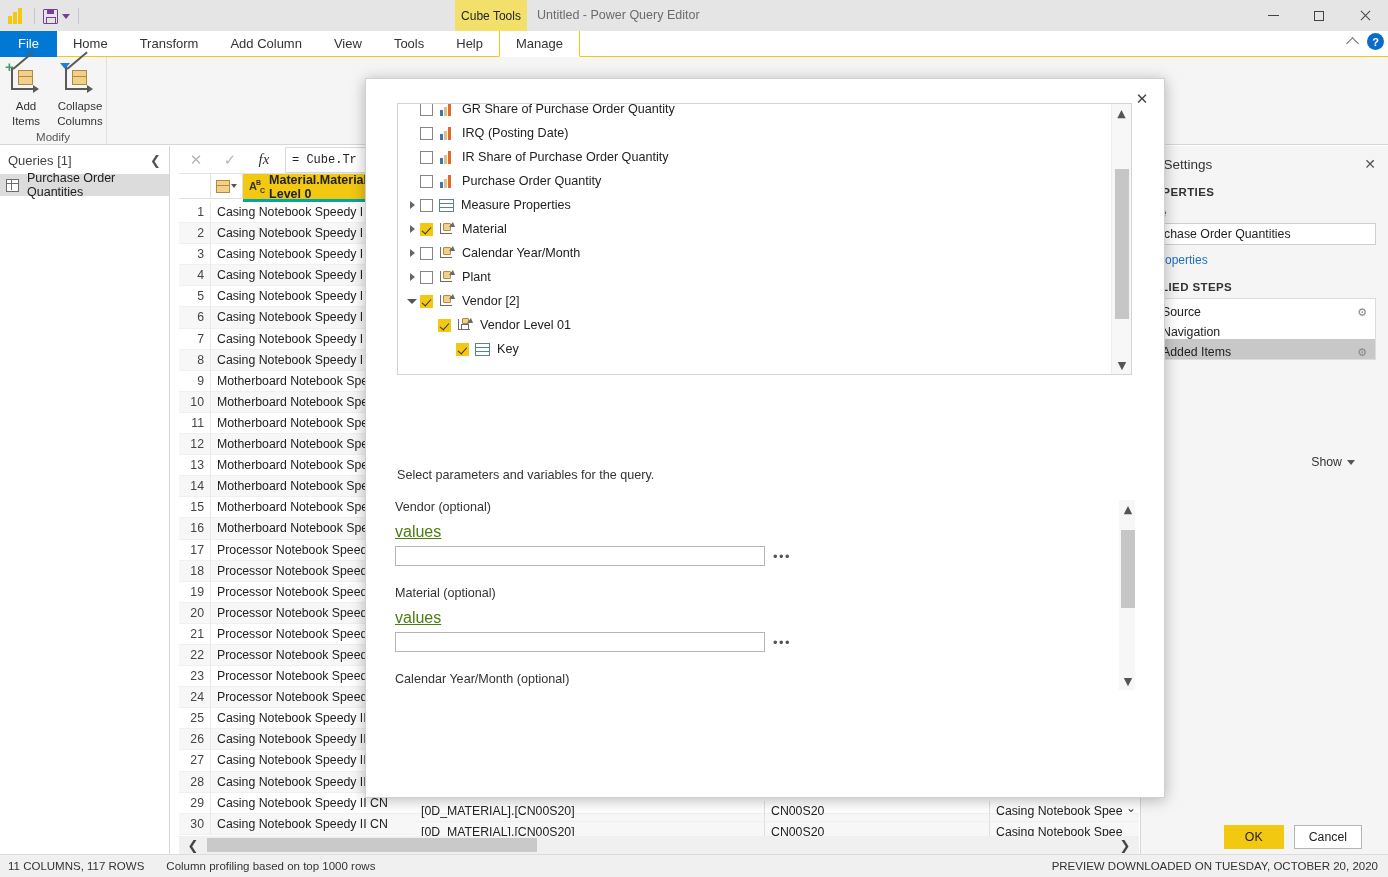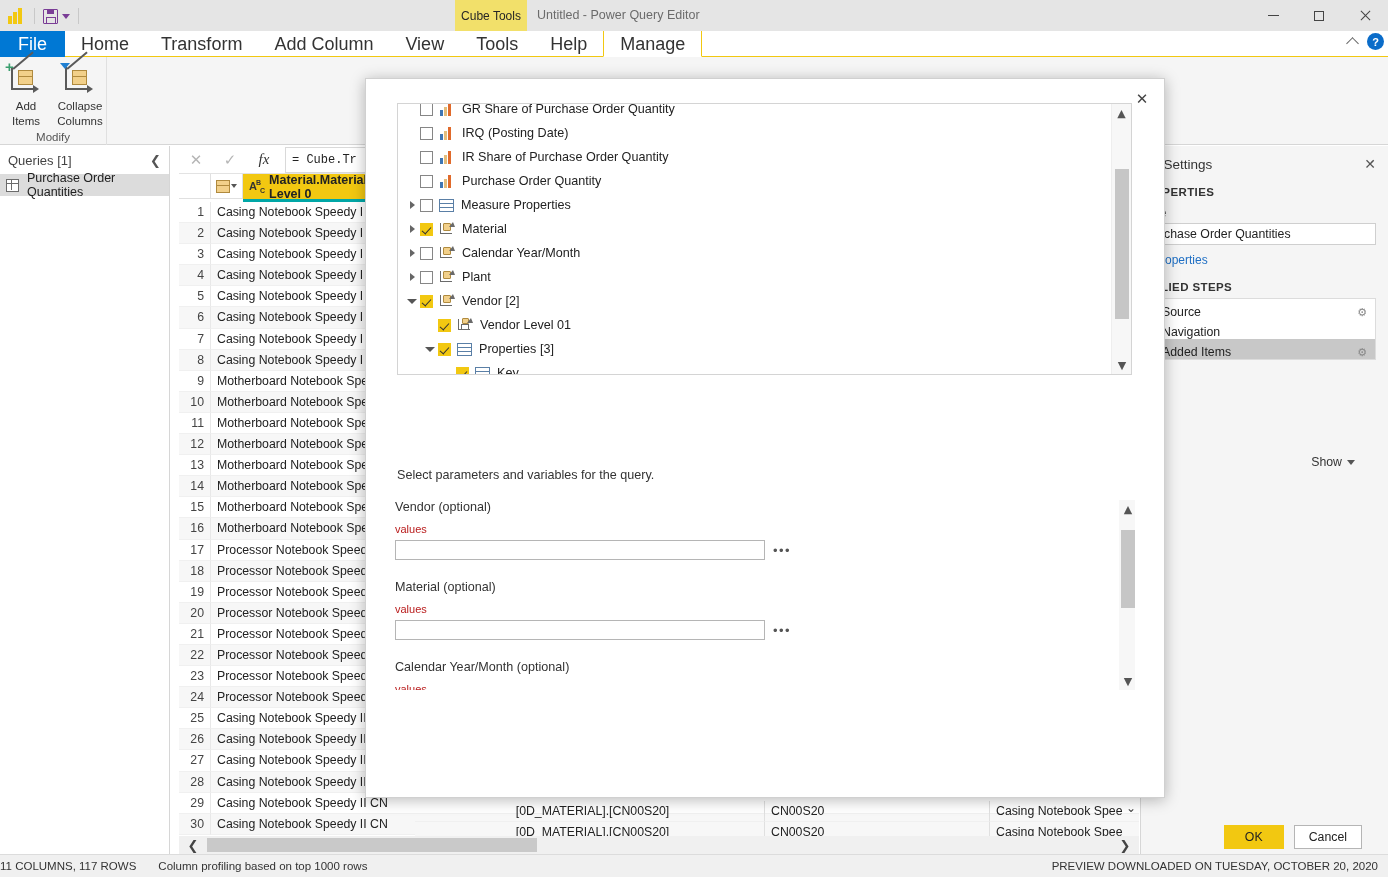--- a/index.html
+++ b/index.html
@@ -50,21 +50,21 @@
   .wbtn .cls:before { transform:rotate(45deg); }
   .wbtn .cls:after { transform:rotate(-45deg); }
 
   
   .ribbon-tabs {
     position:absolute; top:31px; left:0; width:1388px; height:26px;
     background:#ffffff; border-bottom:1px solid #F2C811;
   }
   .rtab {
     float:left; height:26px; line-height:26px; padding:0 16px;
-    font-size:18px; color:#333; cursor:default;
+    font-size:13px; color:#333; cursor:default;
   }
   .rtab.file { background:#0078D4; color:#fff; padding:0 18px; }
   .rtab.manage {
     border-left:1px solid #F2C811; border-right:1px solid #F2C811;
     border-bottom:1px solid #ffffff; margin-bottom:-1px; background:#fff;
   }
   .rt-right { position:absolute; right:4px; top:2px; display:flex; align-items:center; gap:10px; }
   .chev-up { width:9px; height:9px; border-left:1.4px solid #666; border-top:1.4px solid #666; transform:rotate(45deg); margin-top:4px;}
   .help-circ { width:17px; height:17px; border-radius:50%; background:#0a6cc9; color:#fff; font-size:11px; font-weight:bold;
     display:flex; align-items:center; justify-content:center; }
@@ -143,21 +143,21 @@
 
   .grid-bot { position:absolute; left:179px; bottom:23px; width:960px; height:18px; background:#F0F0F0; display:flex; align-items:center;}
   .hscroll-left { width:28px; text-align:center; color:#444; font-size:13px; }
   .hscroll-track { flex:1; height:14px; background:#F0F0F0; position:relative;}
   .hscroll-thumb { position:absolute; left:0; top:0; width:330px; height:14px; background:#C9C9C9; }
   .hscroll-right { width:28px; text-align:center; color:#444; font-size:13px; }
 
   
   .lowercols { position:absolute; left:415px; top:801px; width:724px; height:42px; }
   .lc-row { display:flex; height:21px; font-size:12.3px; color:#222; }
-  .lc-a { width:350px; padding-left:6px; line-height:21px; border-right:1px solid #e0e0e0; border-bottom:1px solid #f0f0f0;text-align:center;}
+  .lc-a { width:350px; padding-left:6px; line-height:21px; border-right:1px solid #e0e0e0; border-bottom:1px solid #f0f0f0;}
   .lc-b { width:225px; padding-left:6px; line-height:21px; border-right:1px solid #e0e0e0; border-bottom:1px solid #f0f0f0;}
   .lc-c { flex:1; padding-left:6px; line-height:21px; border-bottom:1px solid #f0f0f0; white-space:nowrap; overflow:hidden;}
   .lc-row:nth-child(2) > div { background:#F7F7F7; }
   .vscroll-right { position:absolute; right:0; top:0; width:16px; height:42px; color:#444; display:flex; align-items:flex-start; justify-content:center; }
 
   
   .qsettings {
     position:absolute; right:0; top:146px; width:248px; height:708px;
     background:#F5F5F5; border-left:1px solid #d6d6d6; padding:10px 12px;
   }
@@ -171,21 +171,21 @@
   .qs-step { display:flex; align-items:flex-end; height:20px; padding:0 8px; font-size:12.3px; color:#222; }
   .qs-step.sel { background:#C8C8C8; }
   .qs-step .gear { margin-left:auto; color:#888; font-size:11px; }
 
   
   .statusbar {
     position:absolute; left:0; bottom:0; width:1388px; height:23px;
     background:#F0F0F0; border-top:1px solid #dcdcdc;
     display:flex; align-items:center; font-size:11.5px; color:#333;
   }
-  .sb-l { }
+  .sb-l { padding-left:8px; }
   .sb-l2 { padding-left:22px; }
   .sb-r { margin-left:auto; padding-right:10px; }
 
   
   .dlg {
     position:absolute; left:365px; top:78px; width:800px; height:720px;
     background:#ffffff; border:1px solid #d0d0d0; box-shadow:0 2px 14px rgba(0,0,0,.28);
   }
   .dlg-x { position:absolute; right:10px; top:8px; width:24px; height:24px;
     display:flex; align-items:center; justify-content:center; color:#444; font-size:15px;}
@@ -226,21 +226,21 @@
   .tvs-up, .tvs-dn { height:18px; display:flex; align-items:center; justify-content:center; color:#555; font-size:11px;}
   .tvs-thumb { position:absolute; left:3px; top:65px; width:14px; height:150px; background:#C6C6C6; }
 
   .show-row { position:absolute; right:33px; top:455px; font-size:12.3px; color:#333; display:flex; align-items:center; gap:5px;}
   .show-row .c { width:0;height:0;border-left:4px solid transparent;border-right:4px solid transparent;border-top:5px solid #555; }
   .params-sub { position:absolute; left:397px; top:468px; font-size:12.6px; color:#333; }
 
   .paramswrap { position:absolute; left:395px; top:500px; width:740px; height:190px; overflow:hidden;}
   .pgroup { margin-bottom:20px; }
   .plabel { font-size:12.6px; color:#333; margin-bottom:9px; }
-  .pvalues { font-size:11px; color:#b91c1c; margin-bottom:5px; }
+  .pvalues { font-size:16px; color:#4d7c0f; margin-bottom:5px;text-decoration:underline; }
   .pinput-row { display:flex; align-items:center; gap:8px; }
   .pinput { width:370px; height:20px; border:1px solid #b5b5b5; background:#fff; }
   .pdots { color:#555; letter-spacing:1.5px; font-size:13px; }
   .params-vscroll { position:absolute; right:-2px; top:0; width:18px; height:190px; background:#F7F7F7;}
   .pvs-thumb { position:absolute; left:2px; top:30px; width:14px; height:78px; background:#C6C6C6; }
   .pvs-up,.pvs-dn{ height:18px; display:flex; align-items:center; justify-content:center; color:#555; font-size:11px; }
 
   .dlg-buttons { position:absolute; right:26px; bottom:28px; display:flex; gap:10px; }
   .btn { height:24px; min-width:60px; display:flex; align-items:center; justify-content:center;
      font-size:12.3px; border:1px solid #b5b5b5; background:#fff; color:#222; padding:0 14px;}
@@ -666,29 +666,20 @@
           <span class="ico dim lvl">
             <span class="a1"></span>
             <span class="a2"></span>
             <span class="cu"></span>
             <span class="grid2"></span>
             <span class="ar"></span>
           </span>
           <span>Vendor Level 01</span>
         </div>
         <div class="trow">
-          <span class="ind" style="width: 26px;"></span>
-          <span class="exp-tri">
-            <span class="tri-d"></span>
-          </span>
-          <span class="cb on"></span>
-          <span class="ico table"></span>
-          <span>Properties [3]</span>
-        </div>
-        <div class="trow">
           <span class="ind" style="width: 44px;"></span>
           <span class="exp-tri"></span>
           <span class="cb on"></span>
           <span class="ico table"></span>
           <span>Key</span>
         </div>
       </div>
     <div class="tree-vscroll">
       <div class="tvs-up arrow-ch">▲</div>
       <div class="tvs-thumb"></div>

